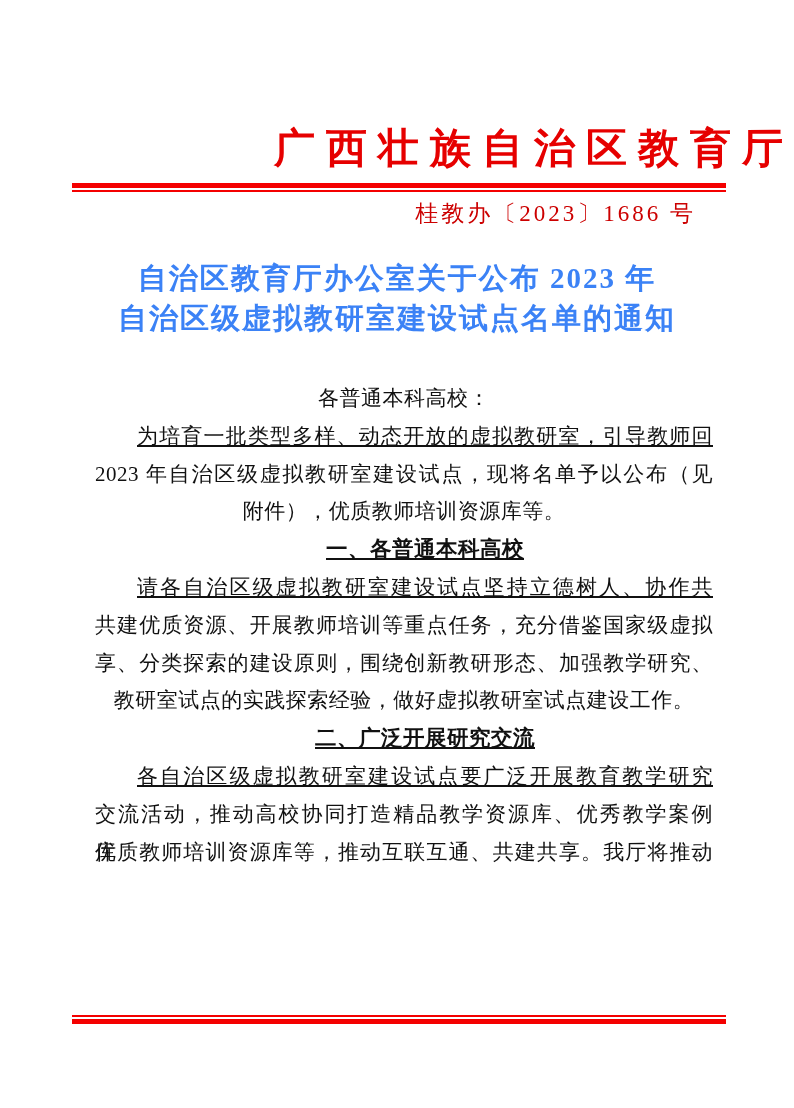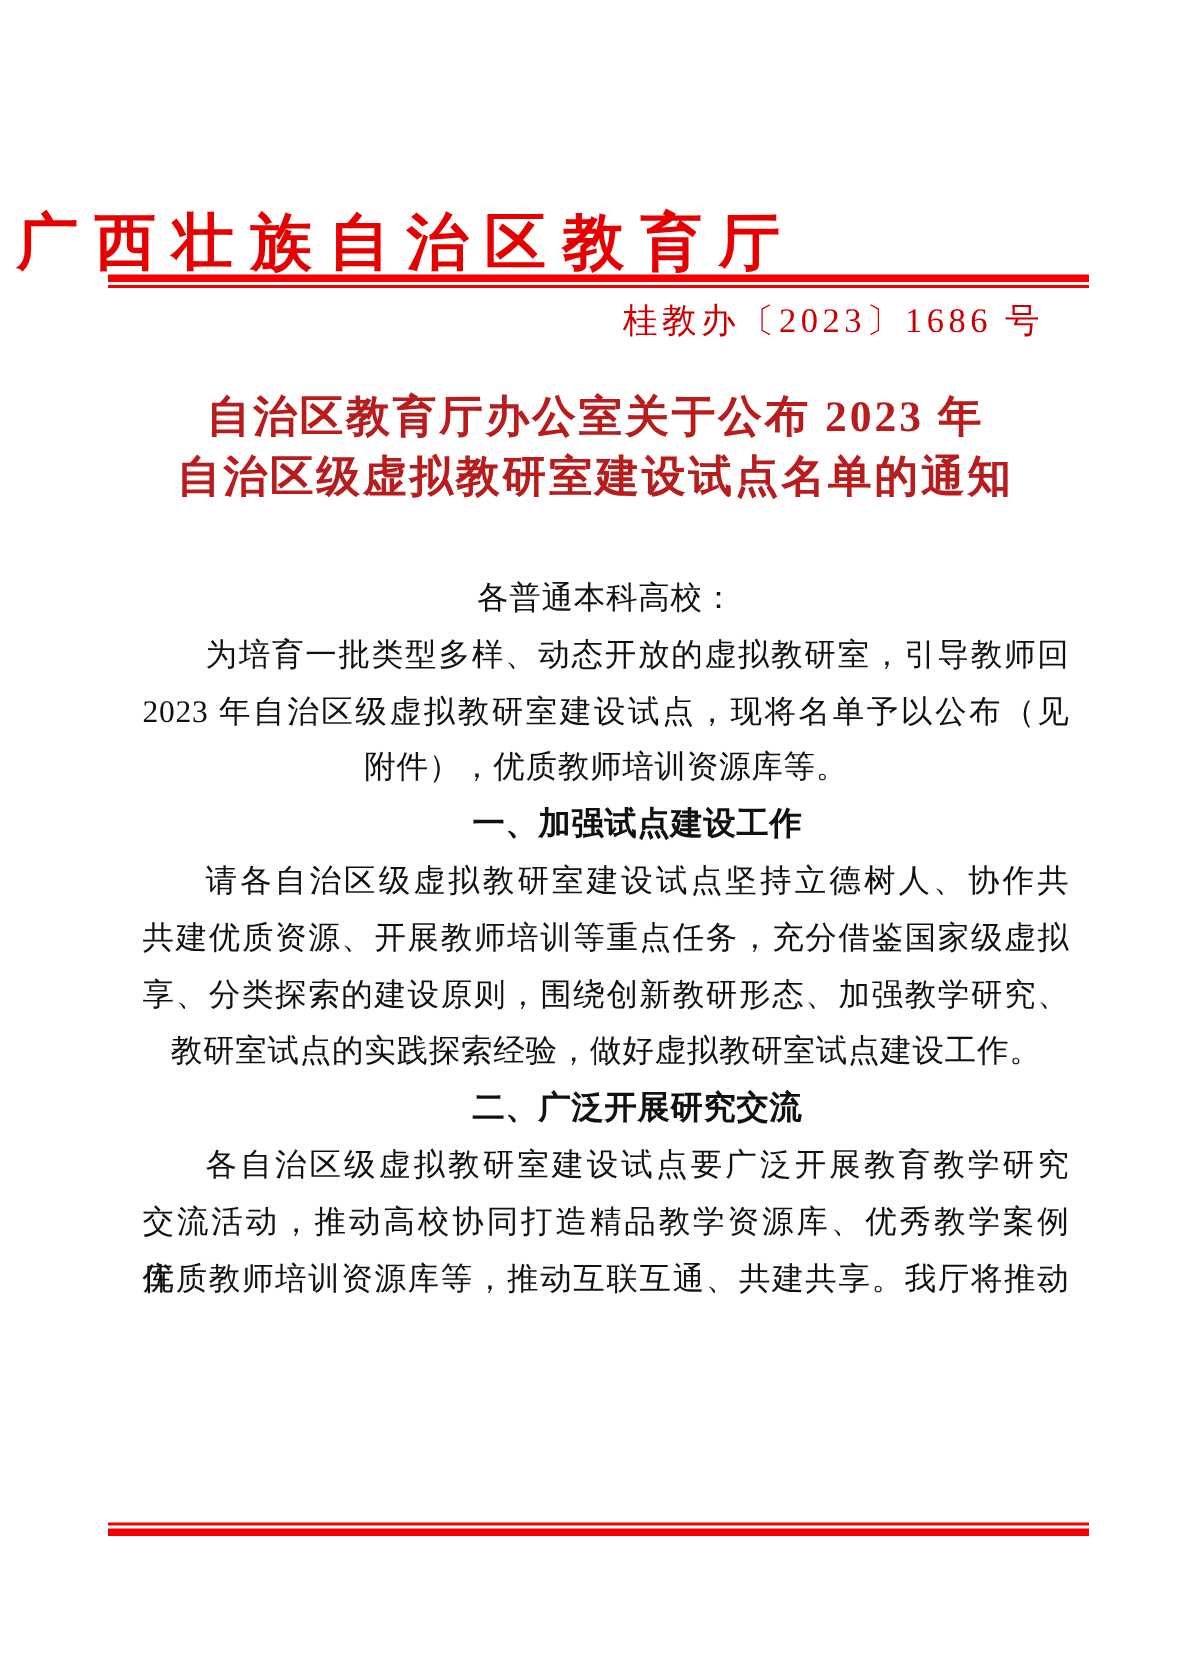--- a/index.html
+++ b/index.html
@@ -10,23 +10,23 @@
   }
   html,body{margin:0;padding:0;background:#ffffff;}
   .page{
     position:relative;
     width:794px;height:1108px;
     background:#ffffff;
     overflow:hidden;
     font-family:"Liberation Serif","DejaVu Serif",serif;
   }
   .agency{
-    position:absolute;top:134px;left:0;width:100%;
+    position:absolute;top:121px;left:0;width:100%;
     box-sizing:border-box;padding-left:11px;
-    text-align:left;
+    text-align:right;
     font-size:41px;font-weight:bold;
     letter-spacing:11px;
     color:var(--header-red);
     white-space:nowrap;
   }
   .rule{position:absolute;left:72px;width:654px;}
   .rule div{width:100%;}
   .rule .thick{height:5px;background:var(--rule-red);}
   .rule .gap{height:2px;background:transparent;}
   .rule .thin{height:2px;background:var(--rule-red);}
@@ -38,38 +38,38 @@
     letter-spacing:3px;
     color:var(--docnum-red);
     white-space:nowrap;
   }
   .doc-title{
     position:absolute;top:258px;left:0;width:100%;
     text-align:center;
     font-size:29px;line-height:40px;
     font-weight:bold;
     letter-spacing:2px;
-    color:#b91c1c;
+    color:#3b82f6;
   }
   .doc-body{
     position:absolute;top:380px;left:95px;width:618px;
     font-size:21px;line-height:37.8px;
     color:var(--text-black);
   }
   .line{
     height:37.8px;
     text-align:center;
     letter-spacing:0.5px;
   }
   .line.justify{
     text-align:justify;
     text-align-last:justify;
     text-justify:inter-character;
   }
-  .line.indent{text-indent:42px;}
+  .line.indent{text-indent:42px;text-decoration:underline;}
   .line.heading{
     font-family:"Liberation Sans","DejaVu Sans",sans-serif;
     font-weight:bold;
     font-size:21.5px;
   }
 </style>
 </head>
 <body>
 
 <div class="page">
@@ -87,21 +87,21 @@
   <div class="doc-title">
     <div>自治区教育厅办公室关于公布 2023 年</div>
     <div>自治区级虚拟教研室建设试点名单的通知</div>
   </div>
 
   <div class="doc-body">
       <div class="line">各普通本科高校：</div>
       <div class="line indent justify">为培育一批类型多样、动态开放的虚拟教研室，引导教师回</div>
       <div class="line justify">2023 年自治区级虚拟教研室建设试点，现将名单予以公布（见</div>
       <div class="line">附件），优质教师培训资源库等。</div>
-      <div class="line heading indent">一、加强试点建设工作</div>
+      <div class="line heading indent">一、各普通本科高校</div>
       <div class="line indent justify">请各自治区级虚拟教研室建设试点坚持立德树人、协作共</div>
       <div class="line justify">共建优质资源、开展教师培训等重点任务，充分借鉴国家级虚拟</div>
       <div class="line justify">享、分类探索的建设原则，围绕创新教研形态、加强教学研究、</div>
       <div class="line">教研室试点的实践探索经验，做好虚拟教研室试点建设工作。</div>
       <div class="line heading indent">二、广泛开展研究交流</div>
       <div class="line indent justify">各自治区级虚拟教研室建设试点要广泛开展教育教学研究</div>
       <div class="line justify">交流活动，推动高校协同打造精品教学资源库、优秀教学案例库、</div>
       <div class="line justify">优质教师培训资源库等，推动互联互通、共建共享。我厅将推动</div>
     </div>
 

